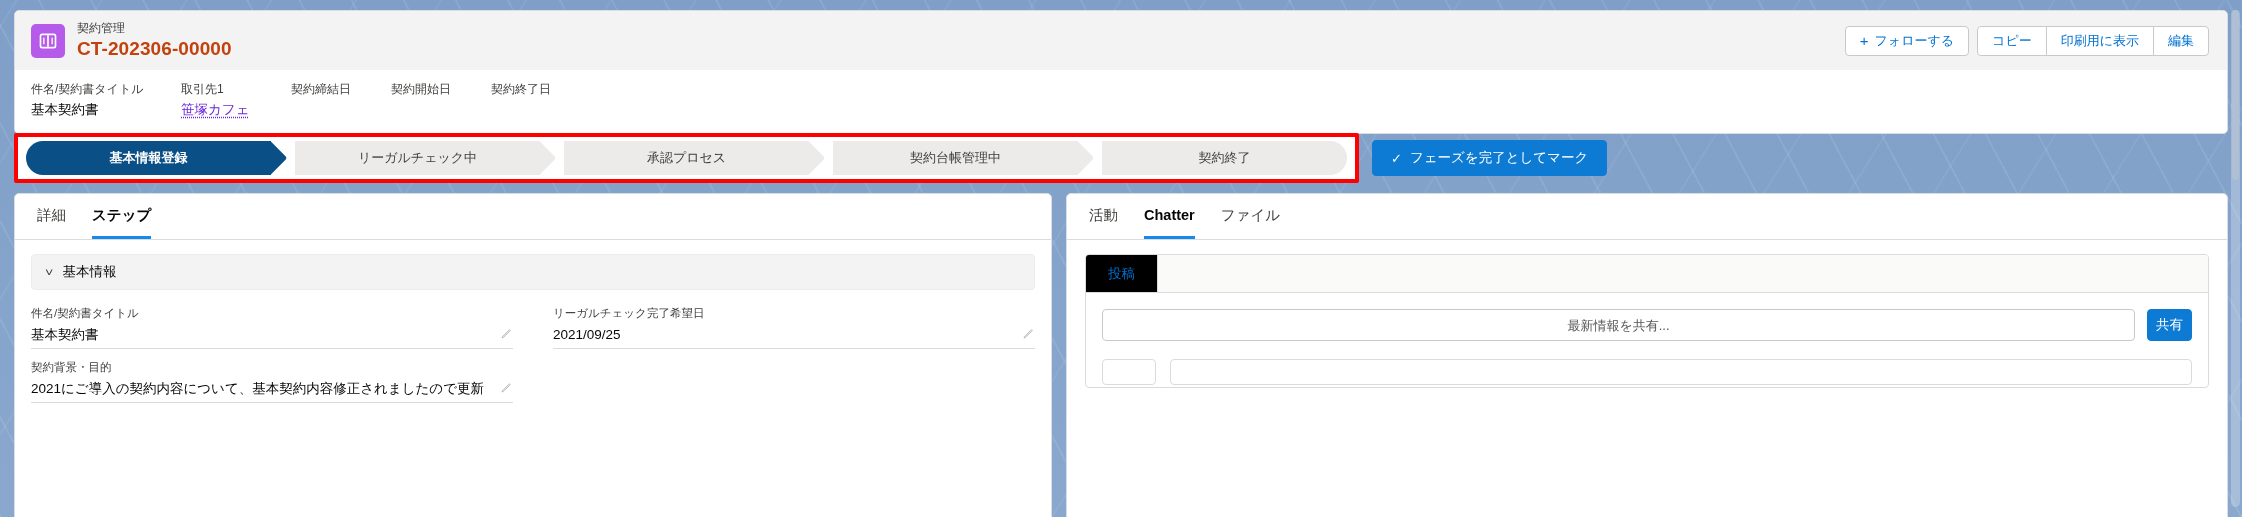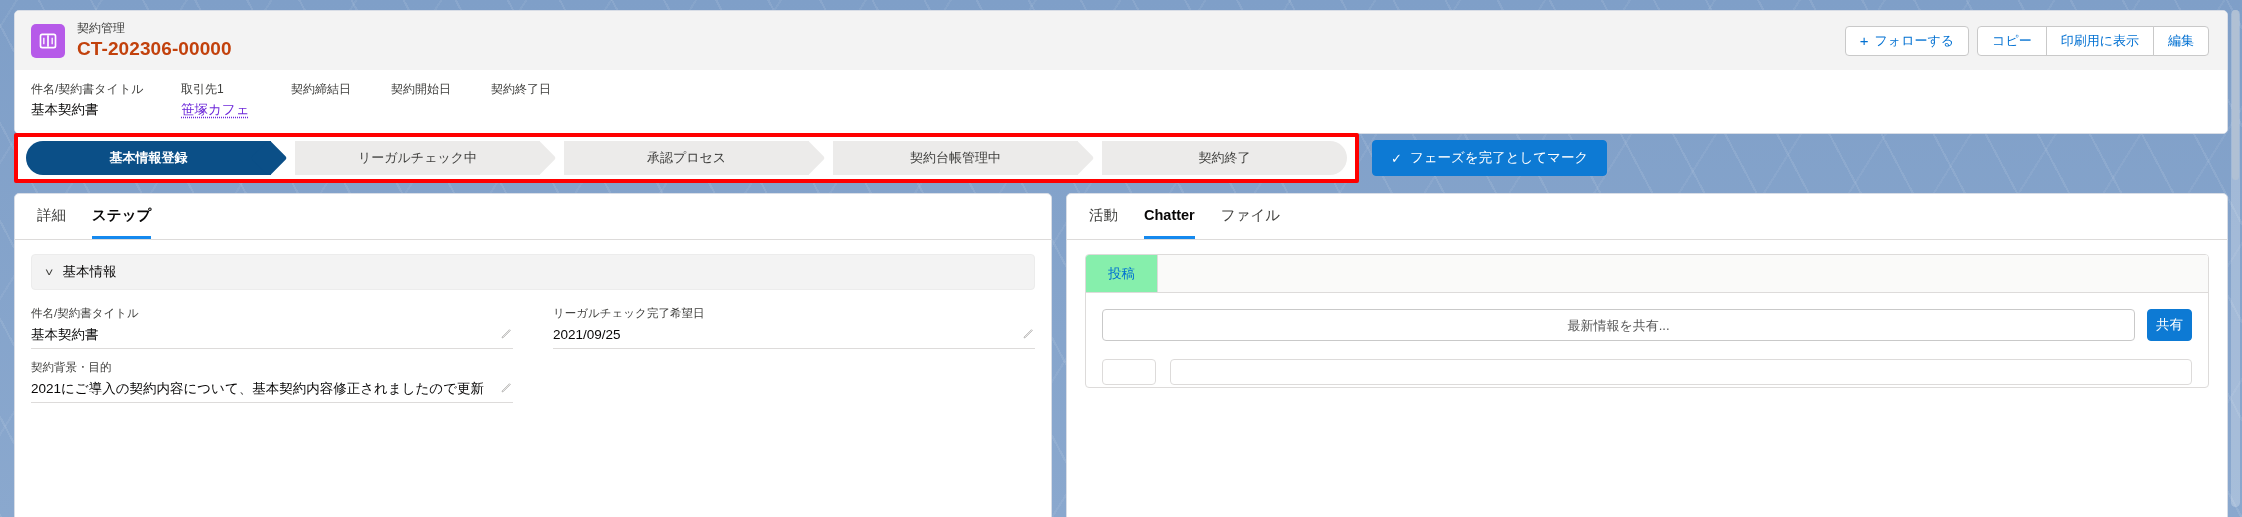--- a/index.html
+++ b/index.html
@@ -323,21 +323,21 @@
     display: flex;
     background: #fafaf9;
     border-bottom: 1px solid #dddbda;
     height: 38px;
   }
   .subtab {
     padding: 0 22px;
     display: flex; align-items: center;
     font-size: 13.5px;
     color: #0070d2;
-    background: #86efac;
+    background: #000000;
     border-right: 1px solid #dddbda;
     cursor: pointer;
     white-space: nowrap;
   }
   .subtab-filler { flex: 1 1 auto; background: #fafaf9; }
 
   .share-row {
     display: flex;
     align-items: center;
     gap: 12px;

